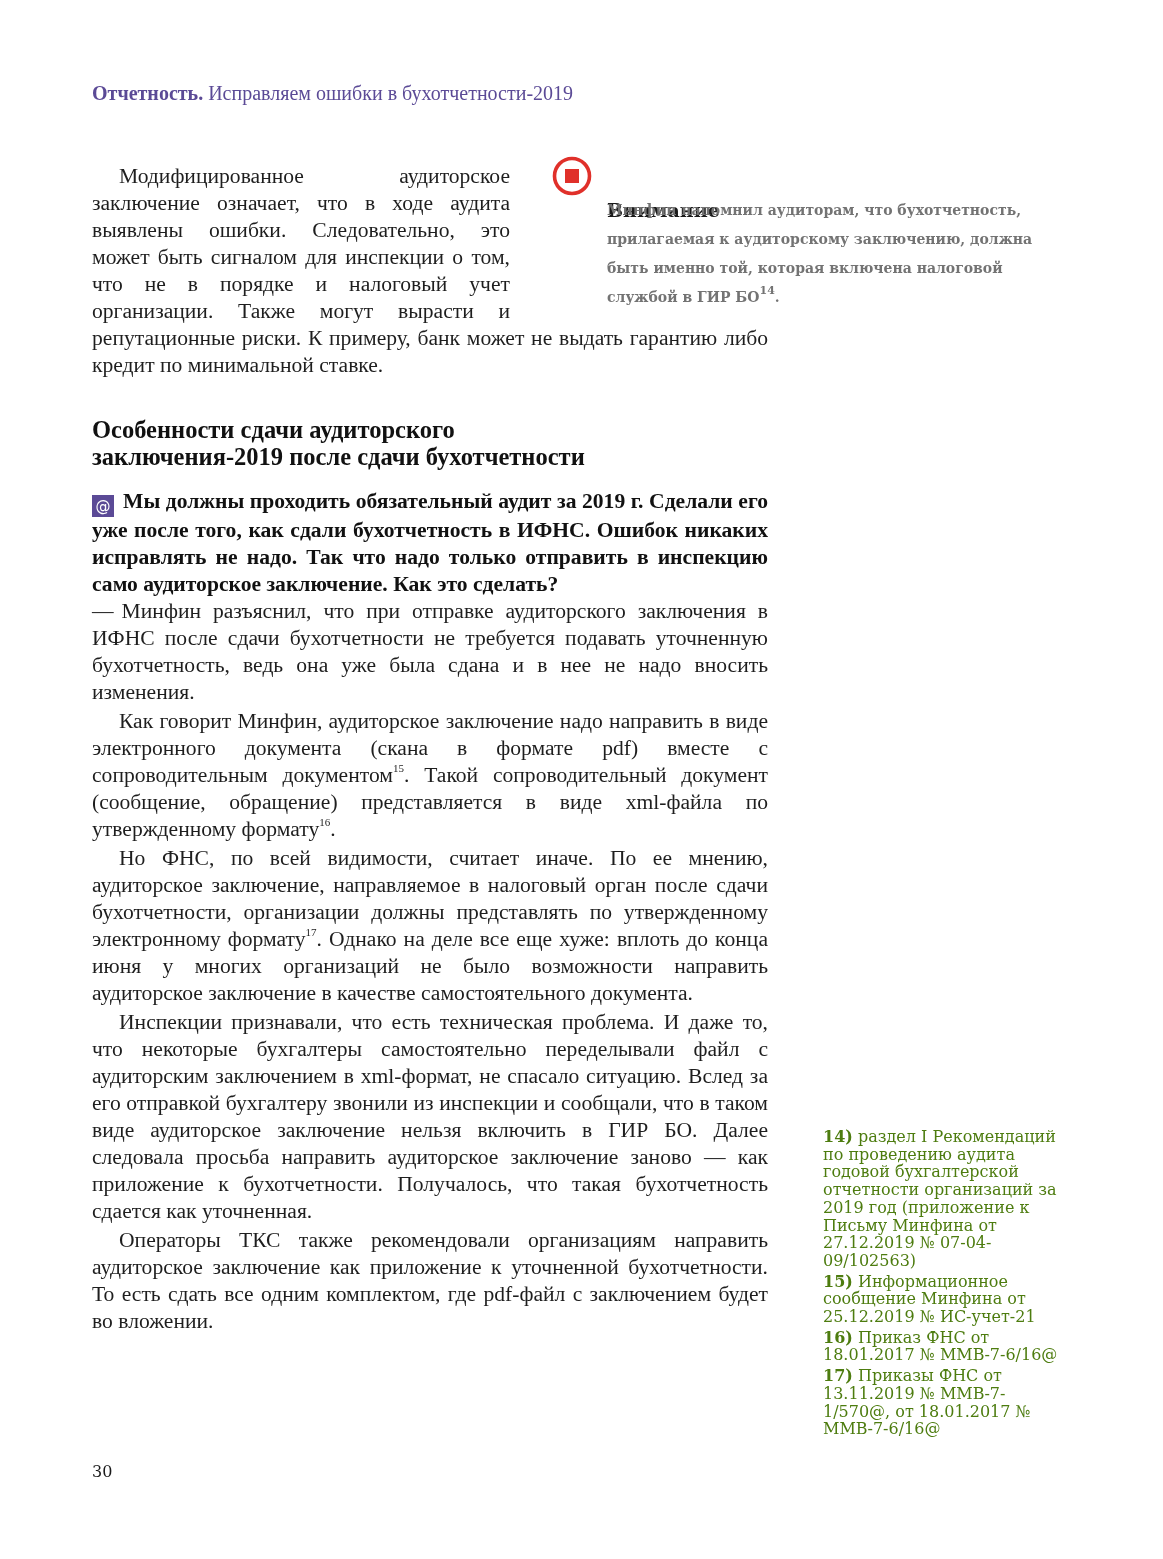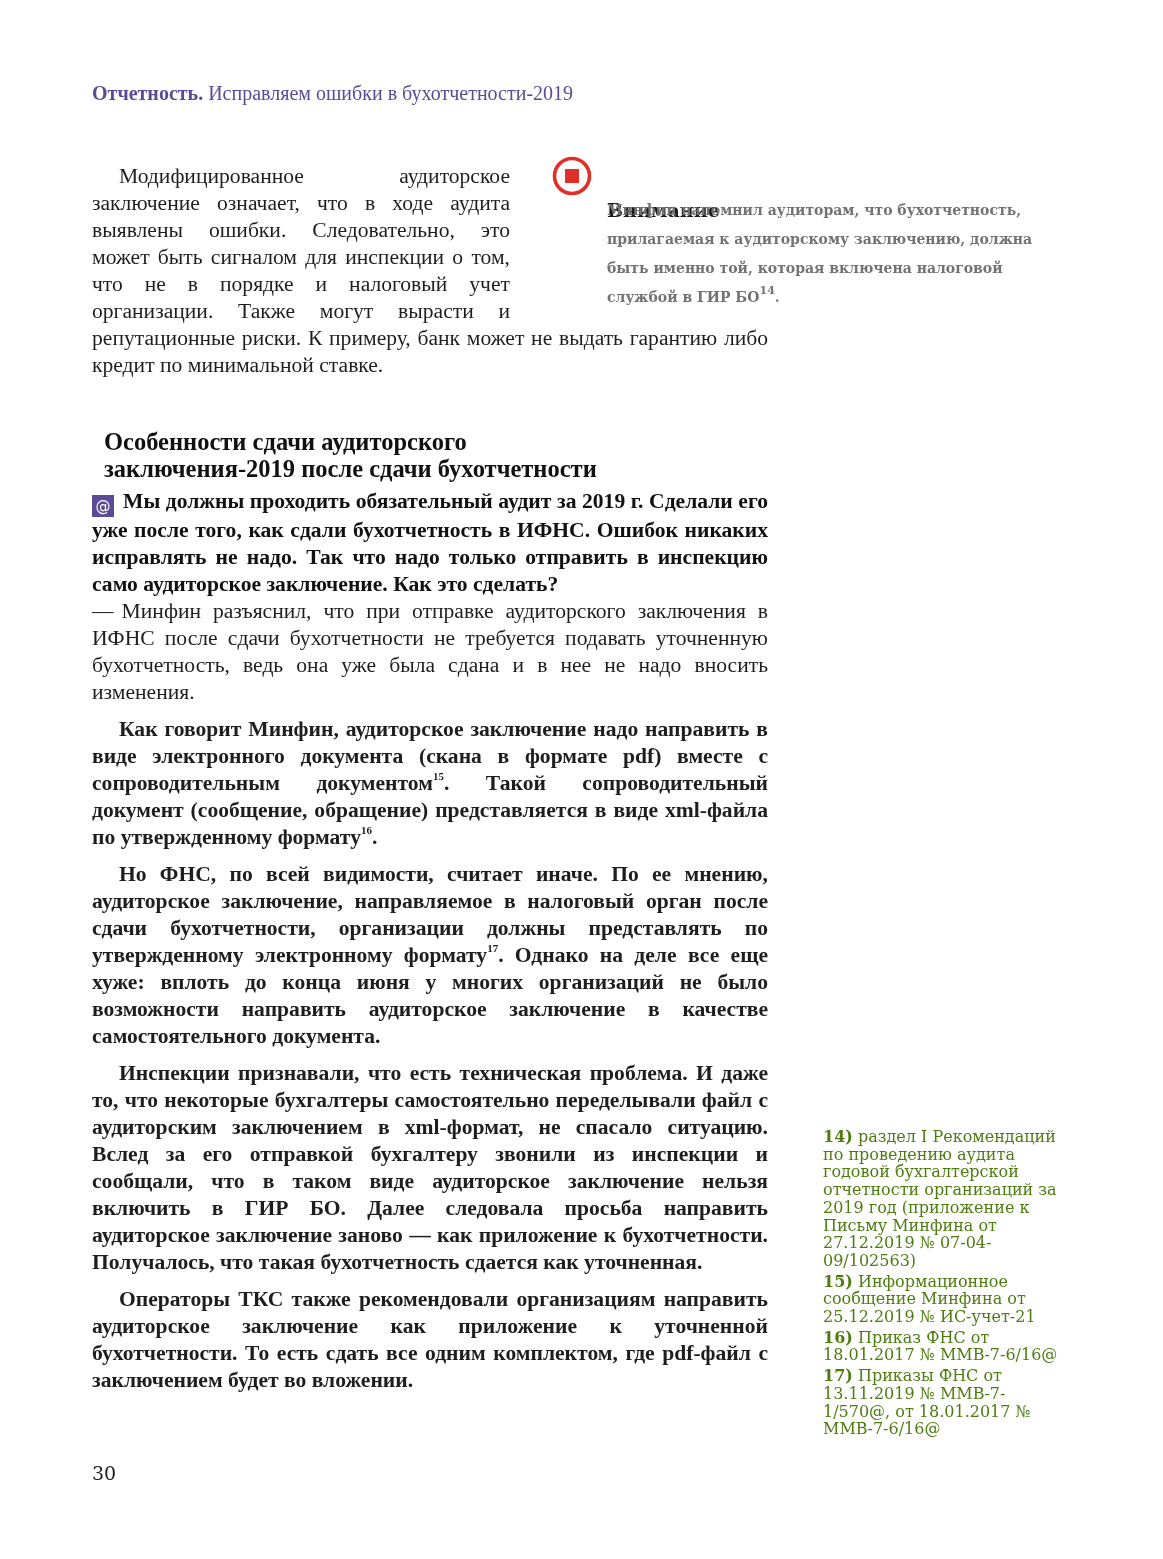--- a/index.html
+++ b/index.html
@@ -7,51 +7,51 @@
          font-family: "DejaVu Serif", "Liberation Serif", serif; color: #1a1a1a; }
 
   .running-head { position: absolute; left: 92px; top: 82px; font-size: 20px;
                   color: #5b4a96; font-family: "Liberation Serif", serif; white-space: nowrap; }
   .running-head .rh-strong { font-weight: bold; }
   .running-head .rh-rest { font-weight: normal; text-align: right; }
 
   .body-text { font-family: "Liberation Serif", serif; font-size: 21.6px; line-height: 27px; color: #1e1e1e; }
   .para { text-align: justify; text-indent: 27px; margin: 0; }
   .para.noindent { text-indent: 0; }
-  .para + .para { margin-top: 10px; font-weight: bold; }
+  .para + .para { margin-top: 2px; }
   sup { font-size: 11px; line-height: 0; position: relative; top: -2px; vertical-align: super; }
 
   .intro { position: absolute; left: 92px; top: 163px; width: 676px; }
   .intro .float-gap { float: right; width: 258px; height: 162px; }
 
   .attention { position: absolute; left: 552px; top: 156px; width: 495px; }
   .attention-icon { position: absolute; left: 0; top: 0; width: 40px; height: 40px; }
   .attention-title { position: absolute; left: 55px; top: 7px; font-family: "DejaVu Serif", serif;
                      font-weight: bold; font-size: 19px; color: #1a1a1a; margin-top: 36px; }
   .attention-body { position: absolute; left: 55px; top: 40px; width: 440px; font-family: "DejaVu Serif", serif;
                     font-weight: bold; font-size: 14px; line-height: 29px; color: #737373; }
 
   .section-title { position: absolute; left: 92px; top: 416px; width: 680px; font-family: "Liberation Serif", serif;
-                   font-weight: bold; font-size: 24.5px; line-height: 27px; color: #111; margin: 12px; }
+                   font-weight: bold; font-size: 24.5px; line-height: 27px; color: #111; margin: 0; }
 
   .qa { position: absolute; left: 92px; top: 488px; width: 676px; }
   .question { font-family: "Liberation Serif", serif; font-weight: bold; font-size: 21.6px; line-height: 27px;
               text-align: justify; margin: 0; color: #111; }
   .at-icon { display: inline-block; width: 22px; height: 22px; background: #5b4a96; color: #fff;
              font-size: 15px; line-height: 22px; text-align: center; font-family: "DejaVu Sans", sans-serif;
              font-weight: normal; vertical-align: -3px; margin-right: 9px; }
   .answer-dash { margin-right: 8px; }
 
   .footnotes { position: absolute; left: 823px; top: 1128px; width: 235px; font-family: "DejaVu Serif", serif;
                font-size: 16px; line-height: 17.7px; color: #4d7c0f; }
   .footnote { margin: 0 0 3px 0; }
   .fn-num { font-weight: bold; }
 
   .page-number { position: absolute; left: 92px; top: 1462px; font-family: "DejaVu Serif", serif;
-                 font-size: 19px; color: #1a1a1a; }
+                 font-size: 16px; color: #1a1a1a; }
 </style>
 </head>
 <body>
 
 <div class="running-head">
   <span class="rh-strong">Отчетность.</span>
   <span class="rh-rest">Исправляем ошибки в бухотчетности-2019</span>
 </div>
 
 <div class="intro body-text">

